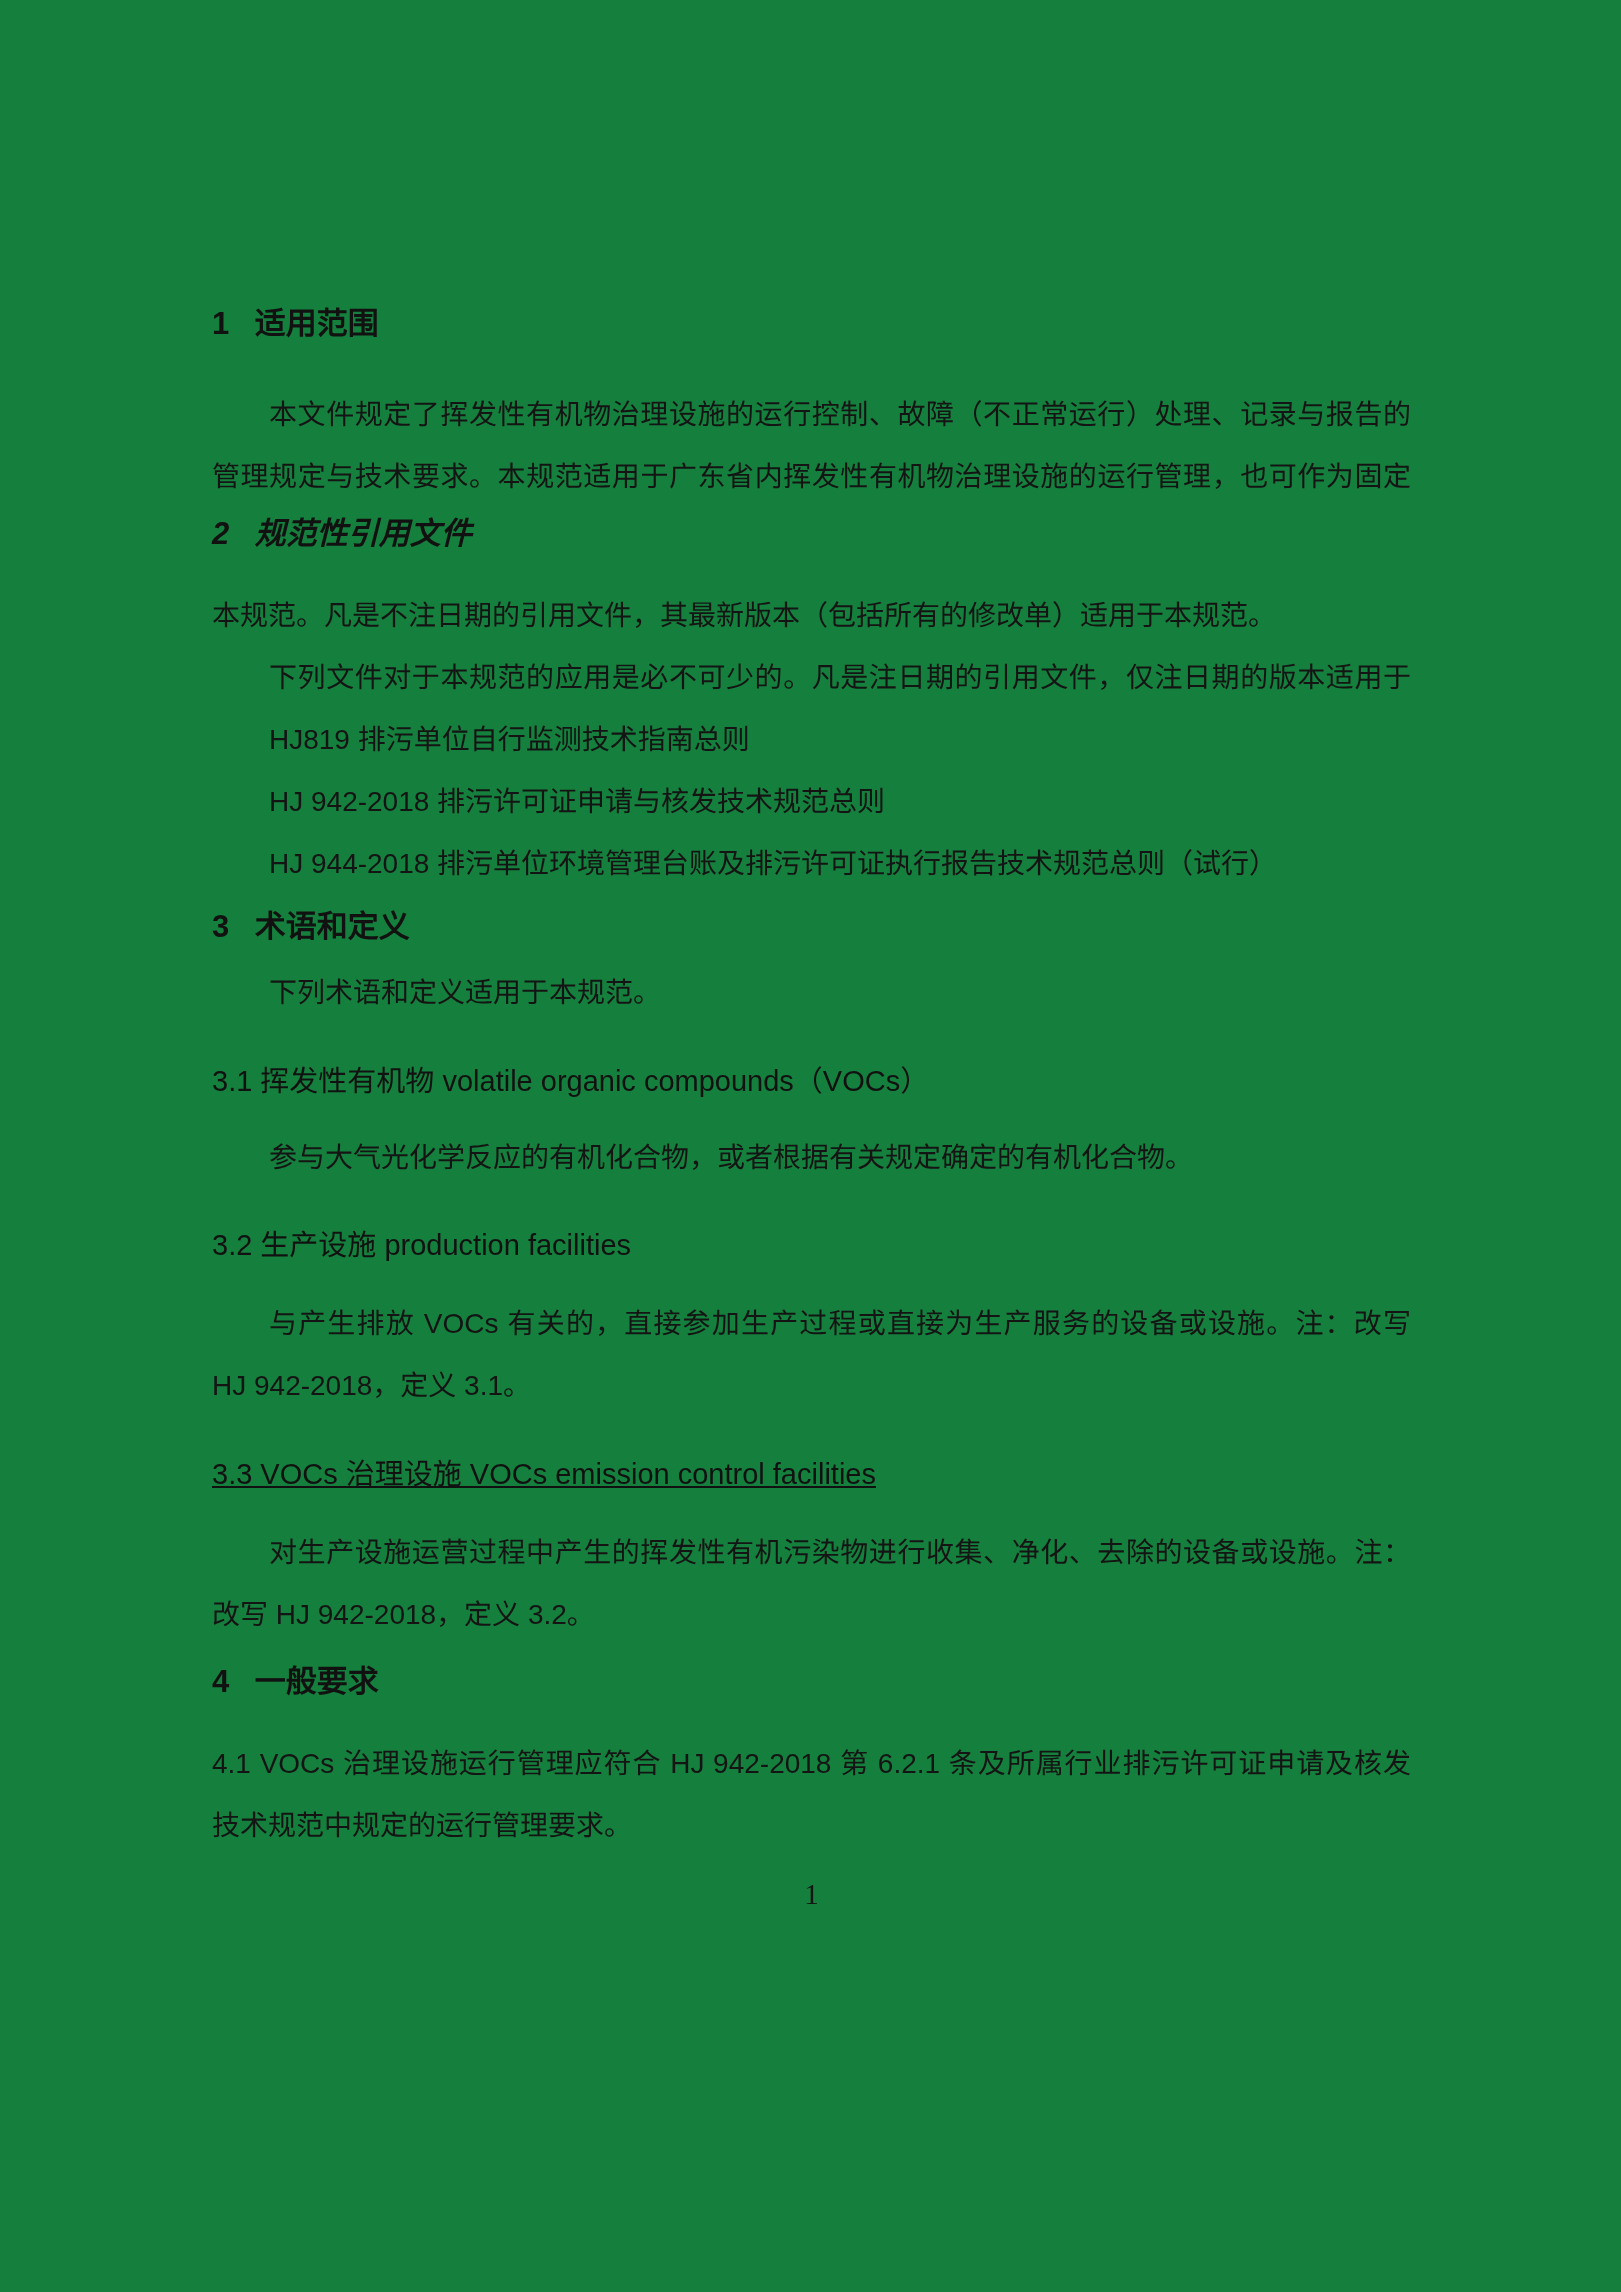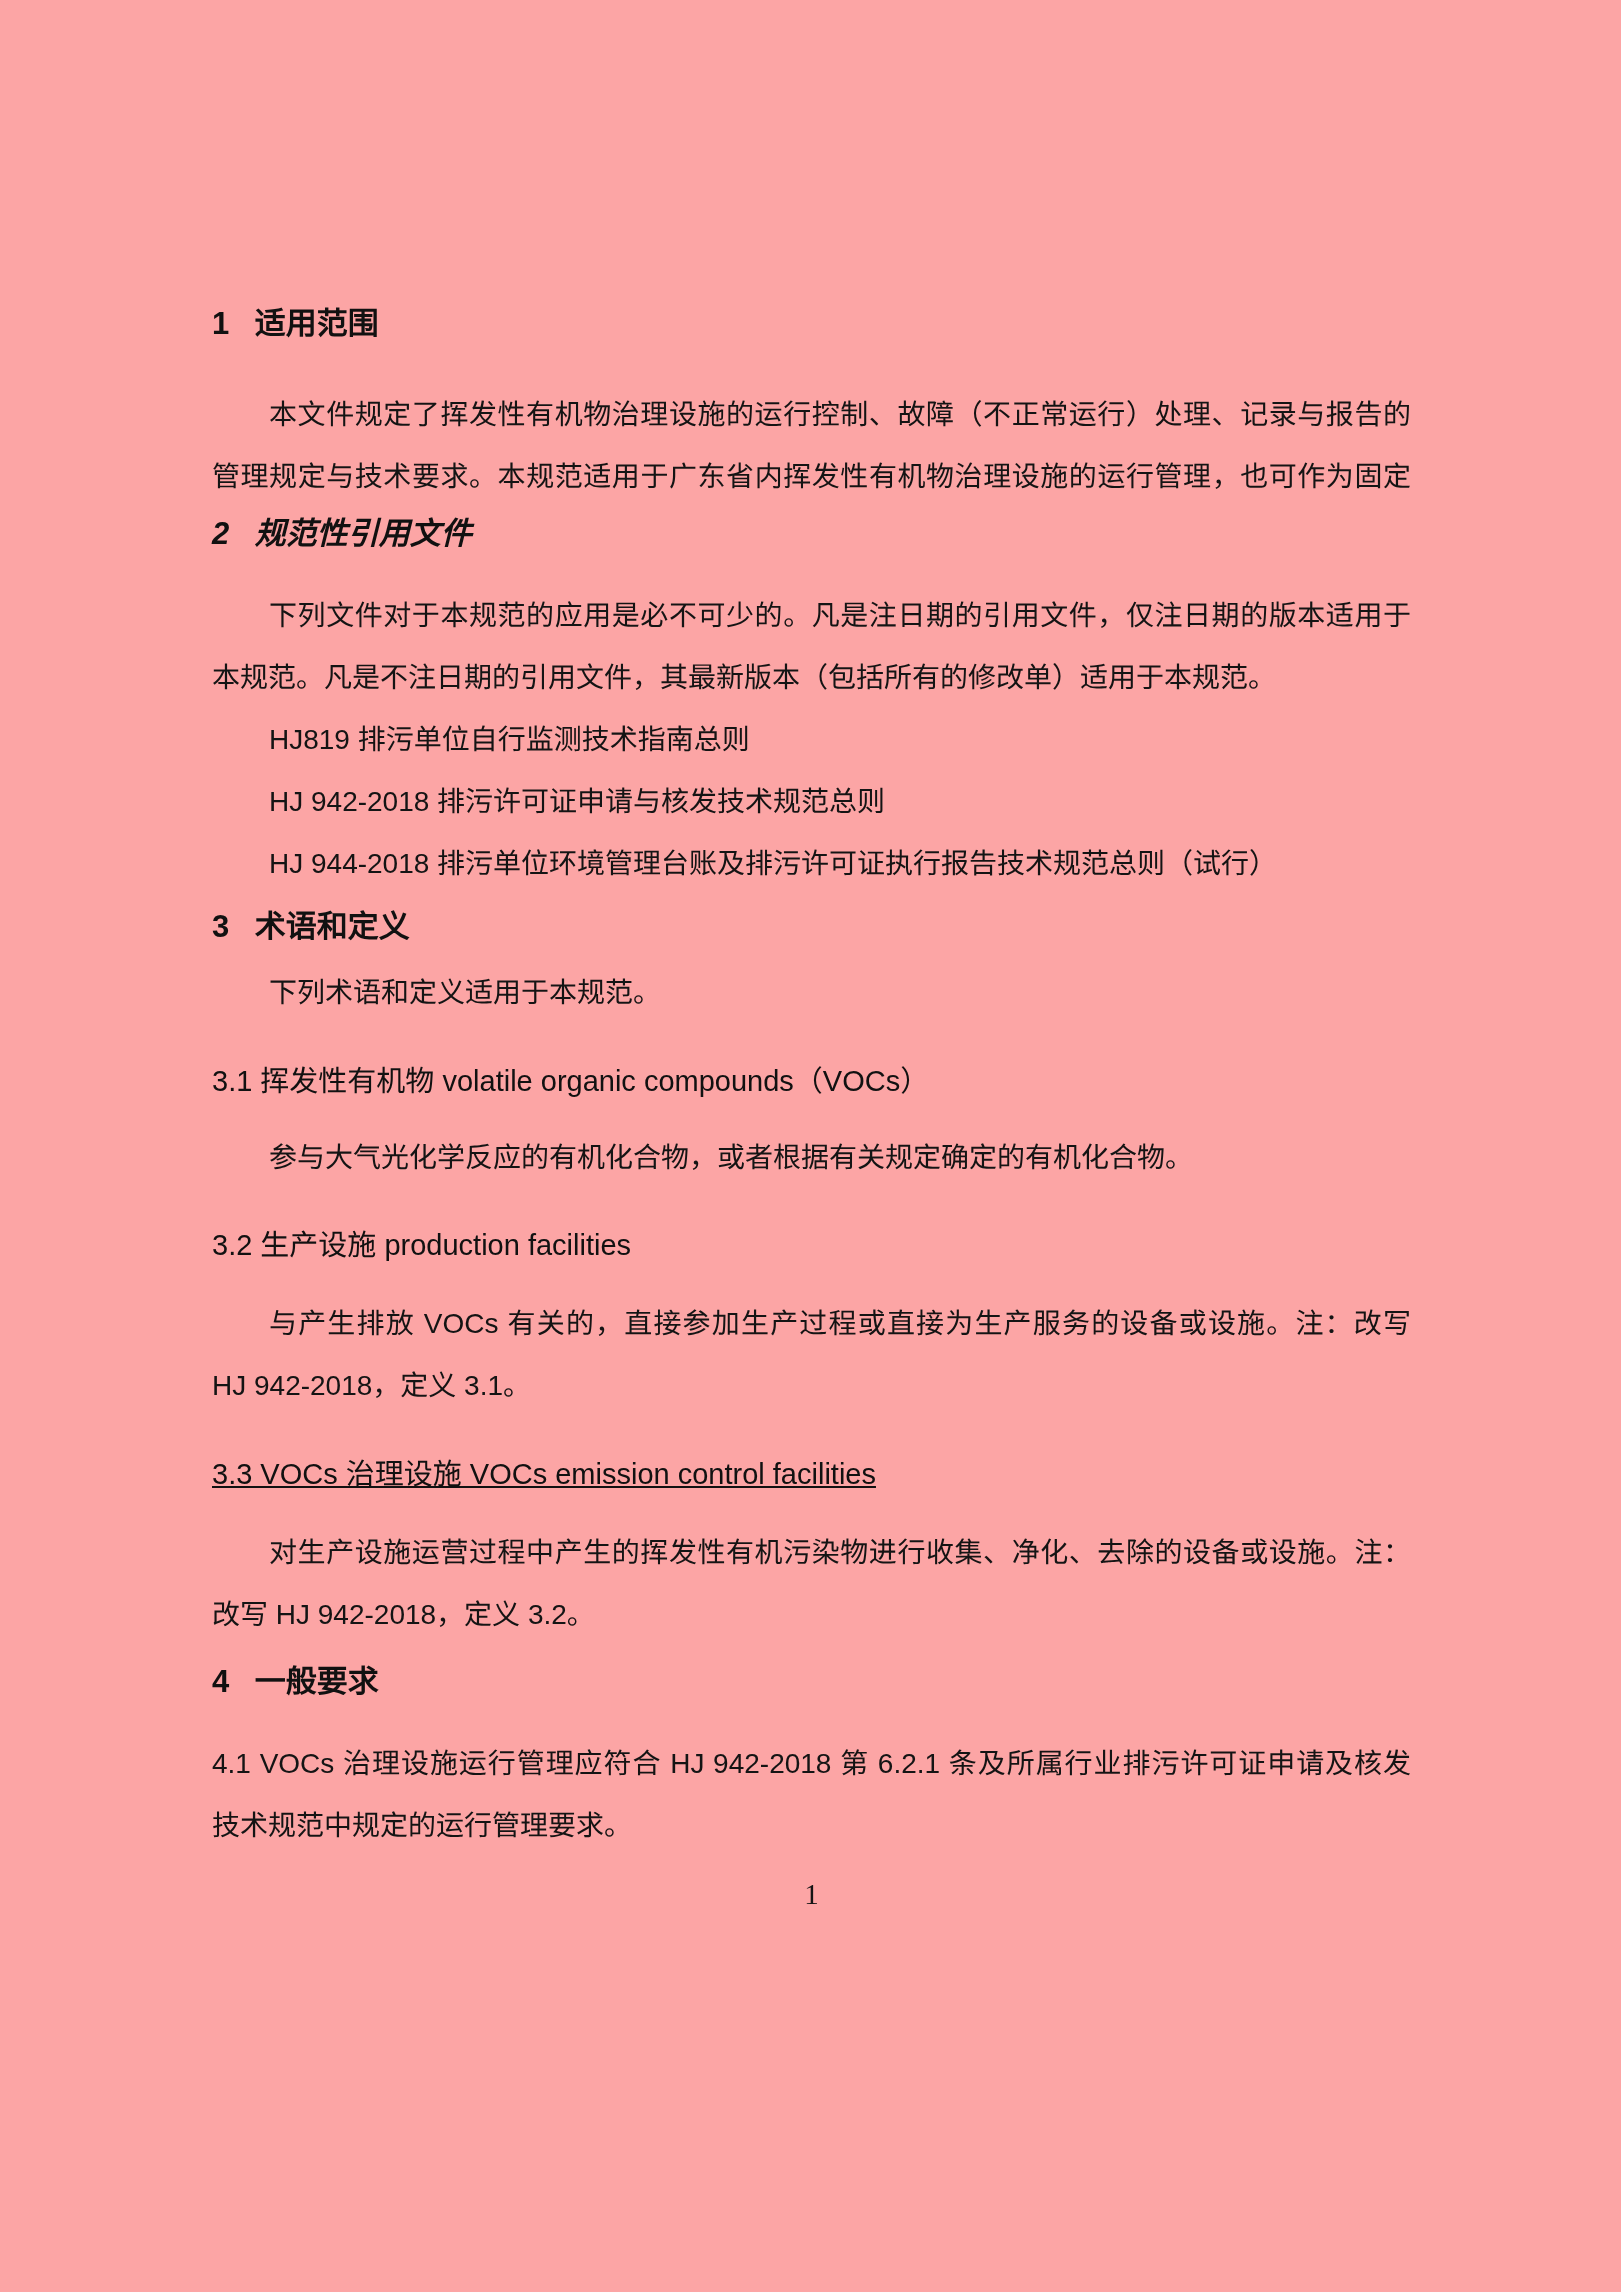--- a/index.html
+++ b/index.html
@@ -1,20 +1,20 @@
 <!DOCTYPE html>
 <html lang="zh-CN"><head>
 <meta charset="utf-8">
 <style>
   html,body{margin:0;padding:0;background:#ffffff;}
   .page{
     position:relative;
     width:1621px;
     height:2293px;
-    background:#fca5a5;
+    background:#15803d;
     box-sizing:border-box;
     padding:300px 210px 0 212px;
     color:#141414;
     overflow:hidden;
   }
   
   .ln{
     font-family:"Liberation Sans", serif;
     font-size:28px;
     line-height:62px;
@@ -62,22 +62,22 @@
   <h2 class="sec"><span>1</span><span class="ttl">适用范围</span></h2>
 
   <div class="para" style="margin-top:37px;">
     <div class="ln ind j">本文件规定了挥发性有机物治理设施的运行控制、故障（不正常运行）处理、记录与报告的</div>
     <div class="ln j">管理规定与技术要求。本规范适用于广东省内挥发性有机物治理设施的运行管理，也可作为固定</div>
   </div>
 
   <h2 class="sec" style="margin-top:2px;font-style:italic;"><span>2</span><span class="ttl">规范性引用文件</span></h2>
 
   <div class="para" style="margin-top:28px;">
+    <div class="ln">本规范。凡是不注日期的引用文件，其最新版本（包括所有的修改单）适用于本规范。</div>
     <div class="ln ind j">下列文件对于本规范的应用是必不可少的。凡是注日期的引用文件，仅注日期的版本适用于</div>
-    <div class="ln">本规范。凡是不注日期的引用文件，其最新版本（包括所有的修改单）适用于本规范。</div>
   </div>
 
   <div class="para">
     <div class="ln ind">HJ819 排污单位自行监测技术指南总则</div>
     <div class="ln ind">HJ 942-2018 排污许可证申请与核发技术规范总则</div>
     <div class="ln ind">HJ 944-2018 排污单位环境管理台账及排污许可证执行报告技术规范总则（试行）</div>
   </div>
 
   <h2 class="sec" style="margin-top:7.8px;"><span>3</span><span class="ttl">术语和定义</span></h2>
 

